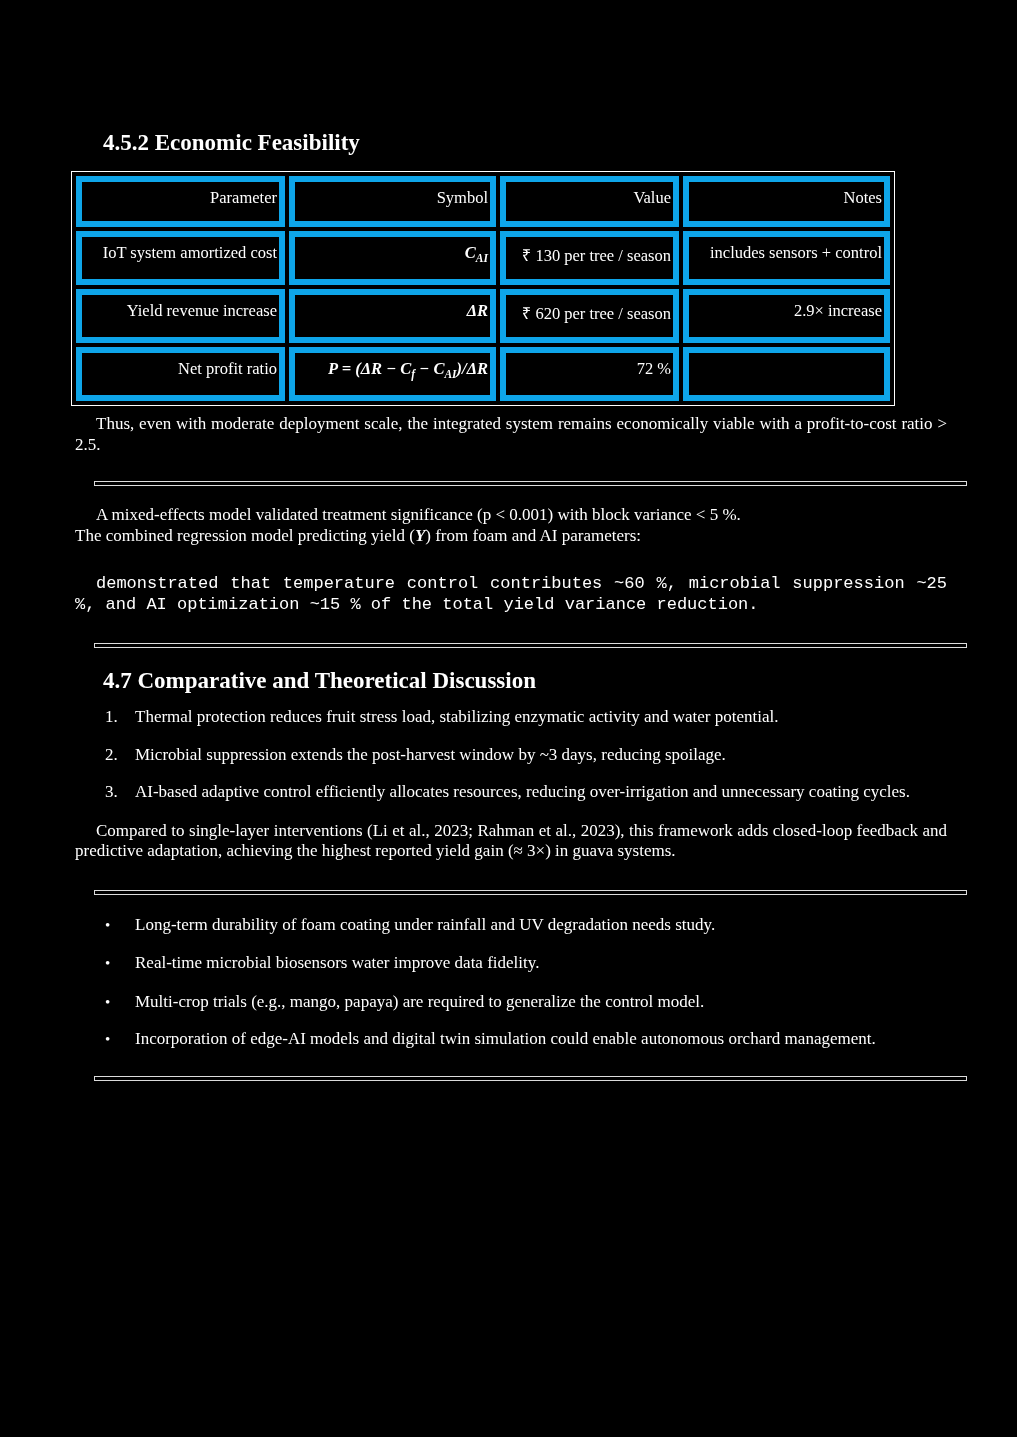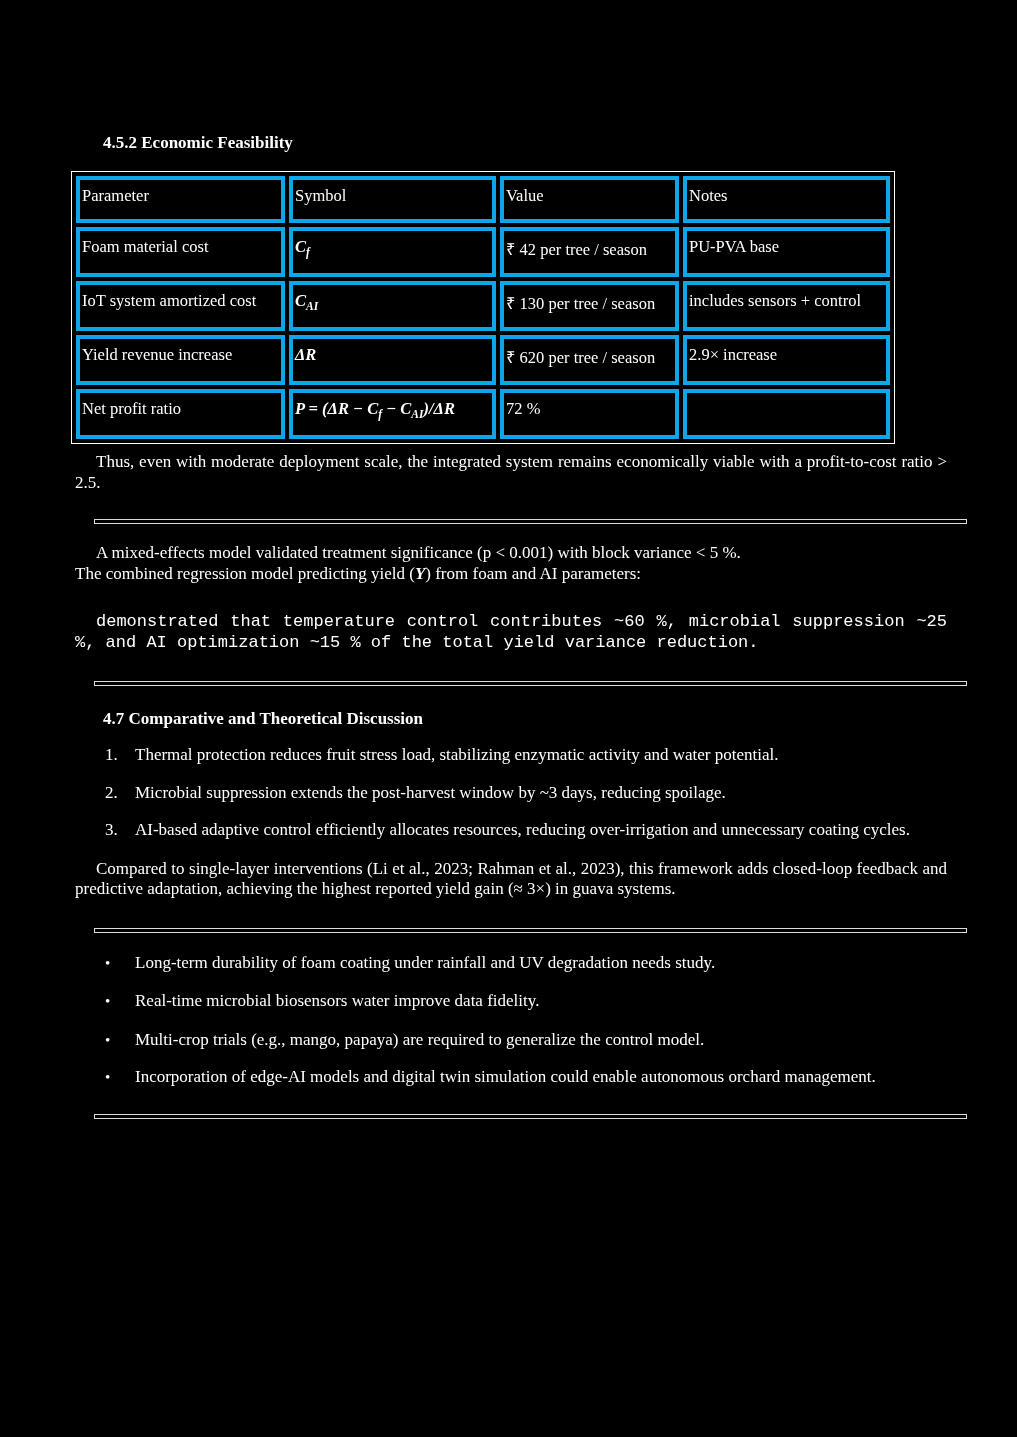--- a/index.html
+++ b/index.html
@@ -5,21 +5,21 @@
   html, body { margin: 0; padding: 0; background: #000; }
   body {
     width: 1017px; height: 1437px;
     font-family: "Liberation Serif", serif;
     color: #ffffff; font-size: 17px;
   }
   .page { position: relative; width: 1017px; height: 1437px; background: #000; overflow: hidden; }
   .content { position: absolute; left: 75px; top: 0; width: 872px; }
 
   .sec-heading {
-    font-size: 17px; font-weight: bold; line-height: 19px;
+    font-size: 23px; font-weight: bold; line-height: 19px;
     margin: 0 0 0 28px; padding: 0;
   }
   .h452 { margin-top: 133px; }
   .h46 { margin-top: 23px; }
   .h47 { margin-top: 23px; }
   .h48 { margin-top: 22px; }
 
   p { margin: 0; padding: 0; text-align: justify; line-height: 20.5px; }
   .indent { text-indent: 21px; }
   .p-thus { margin-top: 8px; }
@@ -38,22 +38,22 @@
   .d3 { margin-top: 28px; }
   .d4 { margin-top: 26px; }
 
   table.econ {
     margin: 19px 0 0 -4px;
     border-collapse: separate; border-spacing: 4px;
     border: 1px solid #ffffff;
     width: 824px; table-layout: fixed;
   }
   table.econ th, table.econ td {
-    border: 4px solid #0ea5e9;
-    text-align: left; vertical-align: top;
+    border: 6px solid #0ea5e9;
+    text-align: right; vertical-align: top;
     padding: 6px 2px 0 2px;
     font-weight: normal; font-size: 16.5px;
     overflow: hidden; white-space: nowrap;
   }
   table.econ th { height: 33px; }
   table.econ td { height: 36px; }
   .sym { font-weight: bold; font-style: italic; }
   .sym sub { font-size: 11.5px; font-style: italic; }
   td.formula-cell { font-size: 15px; }
 
@@ -91,26 +91,20 @@
           <col style="width:207px">
           <col style="width:179px">
           <col style="width:207px">
       </colgroup>
       <tbody>
           <tr>
         <th>Parameter</th>
         <th>Symbol</th>
         <th>Value</th>
         <th>Notes</th>
-      </tr>
-      <tr>
-        <td>Foam material cost</td>
-        <td><span class="sym"><span>C</span><sub>f</sub></span></td>
-        <td>₹ 42 per tree / season</td>
-        <td>PU-PVA base</td>
       </tr>
       <tr>
         <td>IoT system amortized cost</td>
         <td><span class="sym"><span>C</span><sub>AI</sub></span></td>
         <td>₹ 130 per tree / season</td>
         <td>includes sensors + control</td>
       </tr>
       <tr>
         <td>Yield revenue increase</td>
         <td><span class="sym"><span>ΔR</span><sub></sub></span></td>

